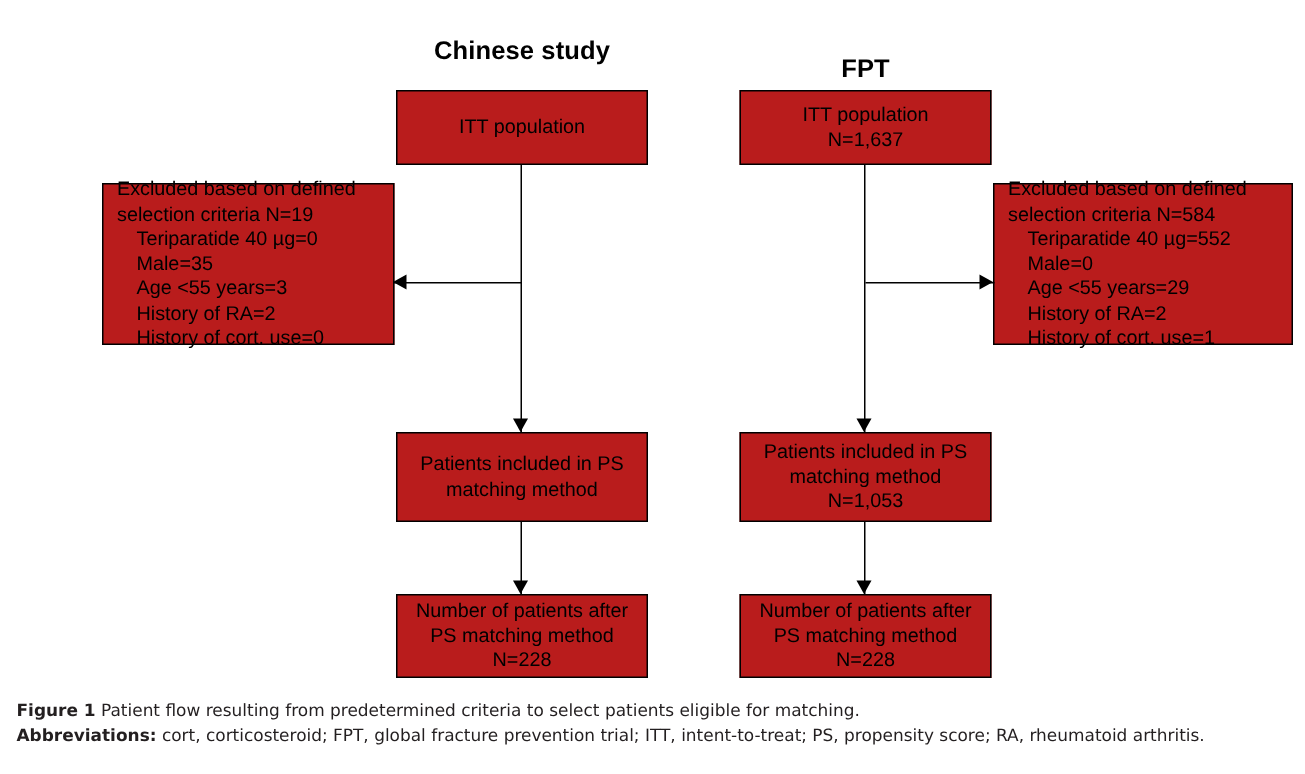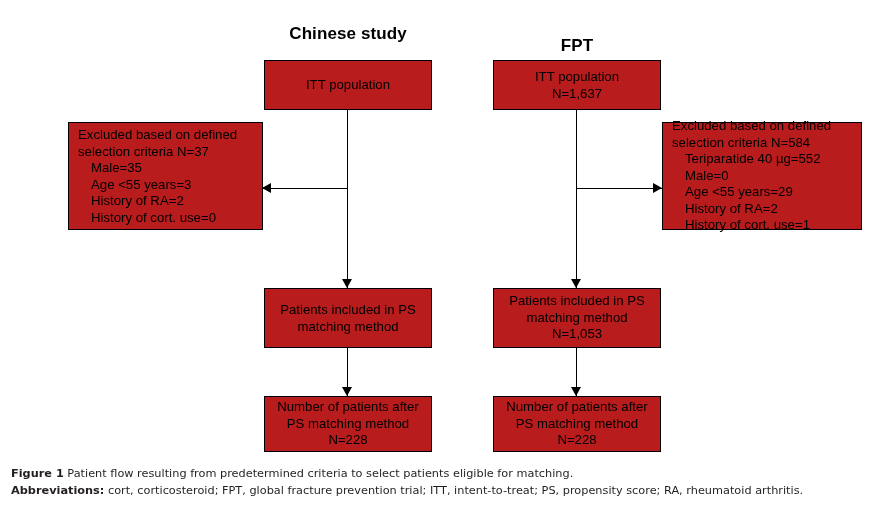--- a/index.html
+++ b/index.html
@@ -152,21 +152,22 @@
   <div class="node center" id="node-itt-fpt">
     <div class="lines">
       <div class="ln">ITT population</div>
       <div class="ln">N=1,637</div>
     </div>
   </div>
 
   <div class="node left" id="node-excl-chinese">
     <div class="lines">
       <div class="ln">Excluded based on defined</div>
-      <div class="ln">selection criteria N=37</div>
+      <div class="ln">selection criteria N=19</div>
+      <div class="ln indent">Teriparatide 40 µg=0</div>
       <div class="ln indent">Male=35</div>
       <div class="ln indent">Age &lt;55 years=3</div>
       <div class="ln indent">History of RA=2</div>
       <div class="ln indent">History of cort. use=0</div>
     </div>
   </div>
 
   <div class="node left" id="node-excl-fpt">
     <div class="lines">
       <div class="ln">Excluded based on defined</div>

